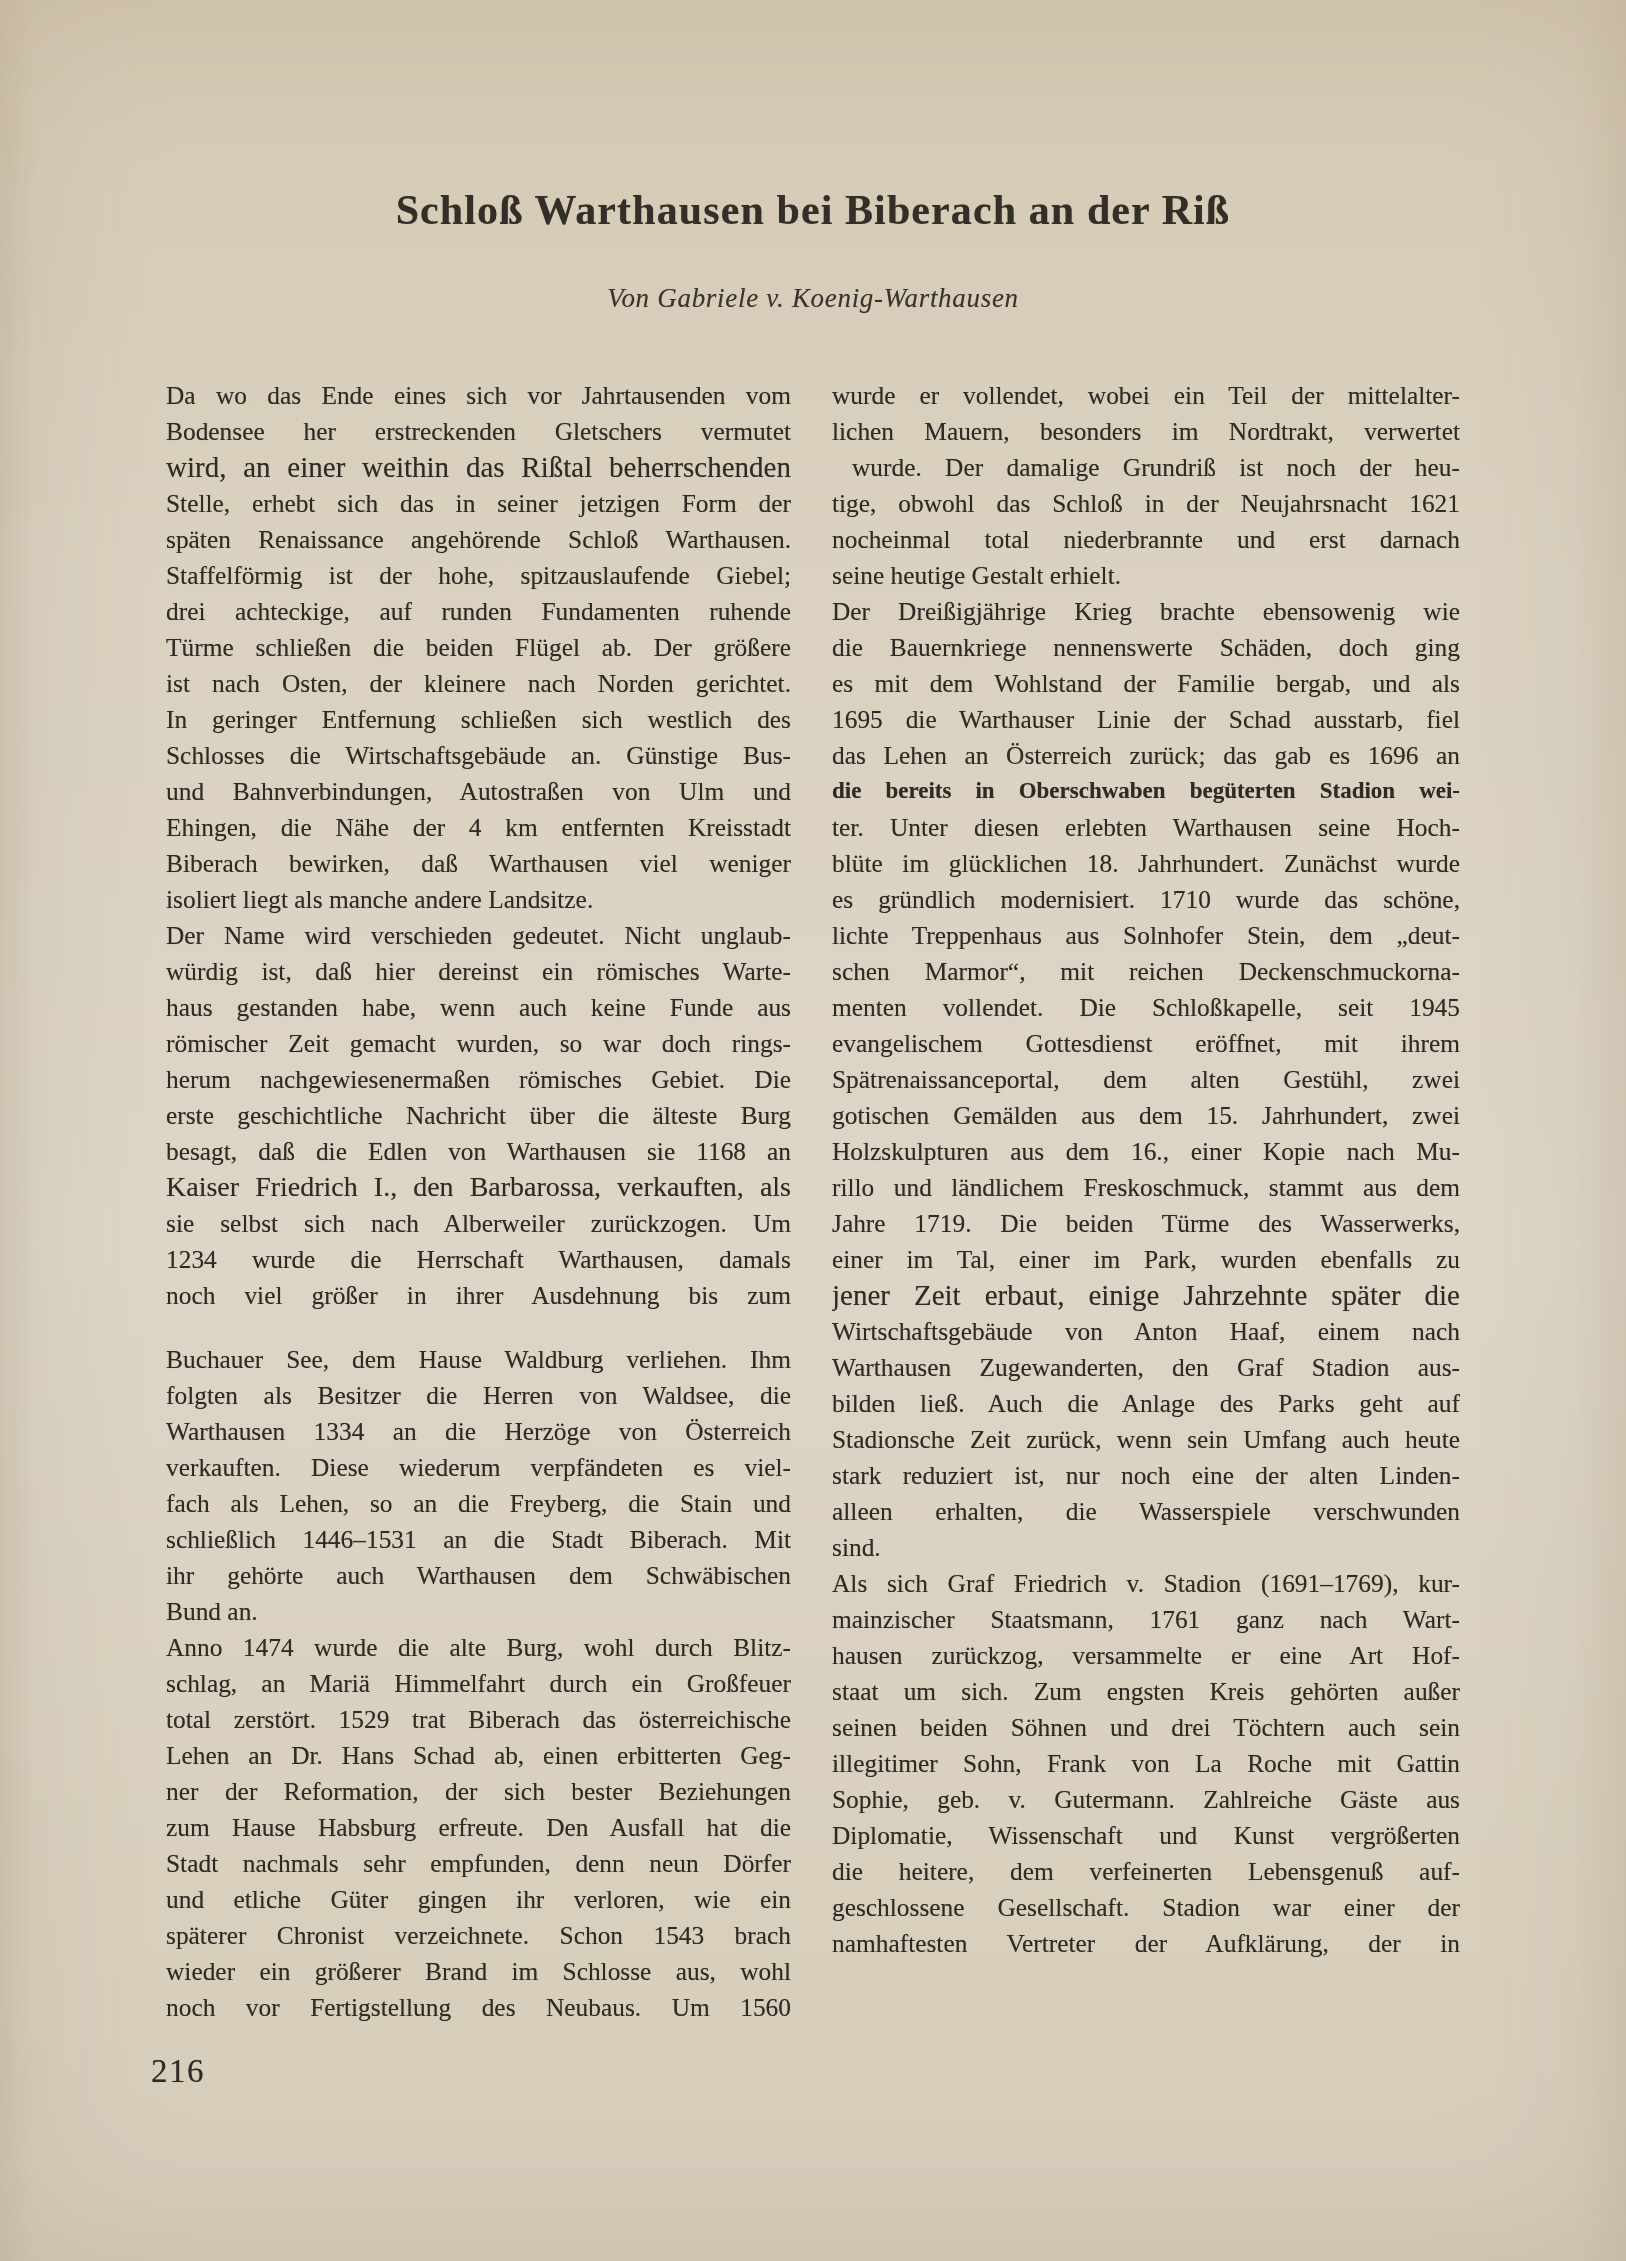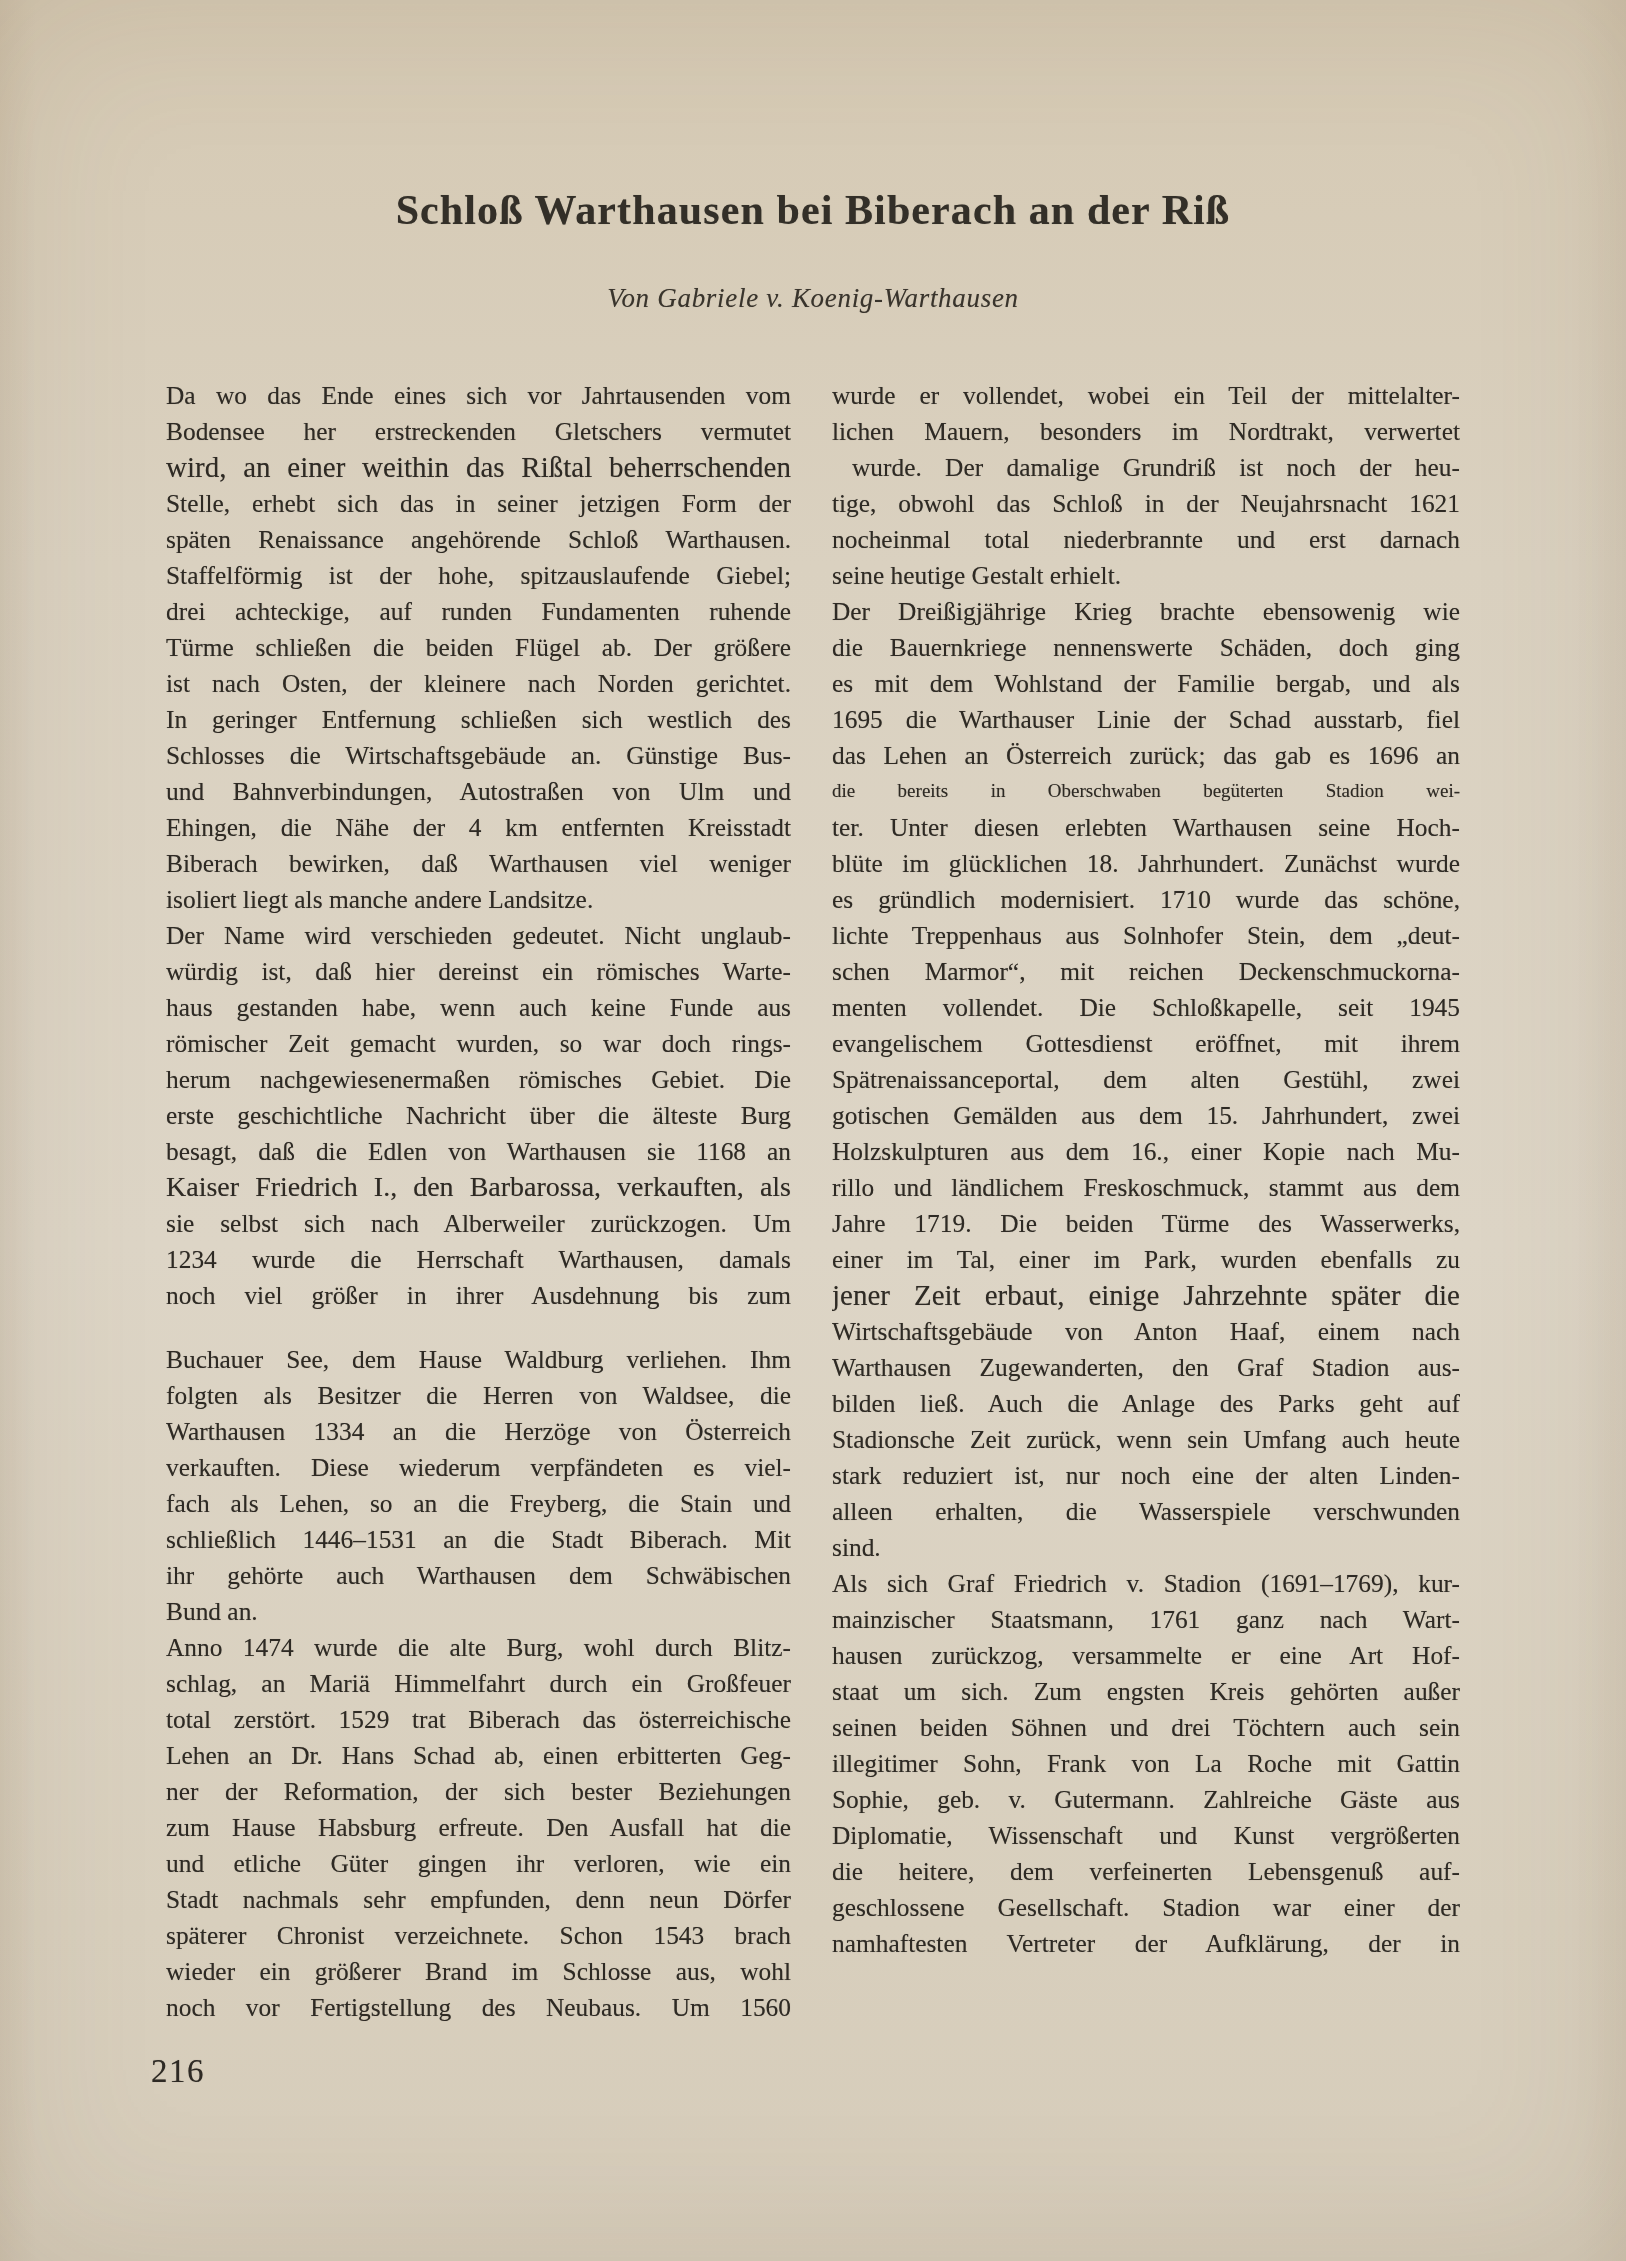--- a/index.html
+++ b/index.html
@@ -130,39 +130,39 @@
       <div class="line" style="font-size: 25.4px;">fach als Lehen, so an die Freyberg, die Stain und</div>
       <div class="line" style="font-size: 25.4px;">schließlich 1446–1531 an die Stadt Biberach. Mit</div>
       <div class="line" style="font-size: 25.4px;">ihr gehörte auch Warthausen dem Schwäbischen</div>
       <div class="line para-end" style="font-size: 25.4px;">Bund an.</div>
       <div class="line" style="font-size: 25.4px;">Anno 1474 wurde die alte Burg, wohl durch Blitz-</div>
       <div class="line" style="font-size: 25.4px;">schlag, an Mariä Himmelfahrt durch ein Großfeuer</div>
       <div class="line" style="font-size: 25.4px;">total zerstört. 1529 trat Biberach das österreichische</div>
       <div class="line" style="font-size: 25.4px;">Lehen an Dr. Hans Schad ab, einen erbitterten Geg-</div>
       <div class="line" style="font-size: 25.4px;">ner der Reformation, der sich bester Beziehungen</div>
       <div class="line" style="font-size: 25.4px;">zum Hause Habsburg erfreute. Den Ausfall hat die</div>
+      <div class="line" style="font-size: 25.4px;">Stadt nachmals sehr empfunden, denn neun Dörfer</div>
       <div class="line" style="font-size: 25.4px;">und etliche Güter gingen ihr verloren, wie ein</div>
-      <div class="line" style="font-size: 25.4px;">Stadt nachmals sehr empfunden, denn neun Dörfer</div>
       <div class="line" style="font-size: 25.4px;">späterer Chronist verzeichnete. Schon 1543 brach</div>
       <div class="line" style="font-size: 25.4px;">wieder ein größerer Brand im Schlosse aus, wohl</div>
       <div class="line" style="font-size: 25.4px;">noch vor Fertigstellung des Neubaus. Um 1560</div>
     </div>
   <div class="col right" id="col-right">
       <div class="line" style="font-size: 25.4px;">wurde er vollendet, wobei ein Teil der mittelalter-</div>
       <div class="line" style="font-size: 25.4px;">lichen Mauern, besonders im Nordtrakt, verwertet</div>
       <div class="line" style="font-size: 25.4px; margin-left: 20px;">wurde. Der damalige Grundriß ist noch der heu-</div>
       <div class="line" style="font-size: 25.4px;">tige, obwohl das Schloß in der Neujahrsnacht 1621</div>
       <div class="line" style="font-size: 25.4px;">nocheinmal total niederbrannte und erst darnach</div>
       <div class="line para-end" style="font-size: 25.4px;">seine heutige Gestalt erhielt.</div>
       <div class="line" style="font-size: 25.4px;">Der Dreißigjährige Krieg brachte ebensowenig wie</div>
       <div class="line" style="font-size: 25.4px;">die Bauernkriege nennenswerte Schäden, doch ging</div>
       <div class="line" style="font-size: 25.4px;">es mit dem Wohlstand der Familie bergab, und als</div>
       <div class="line" style="font-size: 25.4px;">1695 die Warthauser Linie der Schad ausstarb, fiel</div>
       <div class="line" style="font-size: 25.4px;">das Lehen an Österreich zurück; das gab es 1696 an</div>
-      <div class="line" style="font-size: 19px;">die bereits in Oberschwaben begüterten Stadion wei-</div>
+      <div class="line" style="font-size: 23px; font-weight: bold;">die bereits in Oberschwaben begüterten Stadion wei-</div>
       <div class="line" style="font-size: 25.4px;">ter. Unter diesen erlebten Warthausen seine Hoch-</div>
       <div class="line" style="font-size: 25.4px;">blüte im glücklichen 18. Jahrhundert. Zunächst wurde</div>
       <div class="line" style="font-size: 25.4px;">es gründlich modernisiert. 1710 wurde das schöne,</div>
       <div class="line" style="font-size: 25.4px;">lichte Treppenhaus aus Solnhofer Stein, dem „deut-</div>
       <div class="line" style="font-size: 25.4px;">schen Marmor“, mit reichen Deckenschmuckorna-</div>
       <div class="line" style="font-size: 25.4px;">menten vollendet. Die Schloßkapelle, seit 1945</div>
       <div class="line" style="font-size: 25.4px;">evangelischem Gottesdienst eröffnet, mit ihrem</div>
       <div class="line" style="font-size: 25.4px;">Spätrenaissanceportal, dem alten Gestühl, zwei</div>
       <div class="line" style="font-size: 25.4px;">gotischen Gemälden aus dem 15. Jahrhundert, zwei</div>
       <div class="line" style="font-size: 25.4px;">Holzskulpturen aus dem 16., einer Kopie nach Mu-</div>

